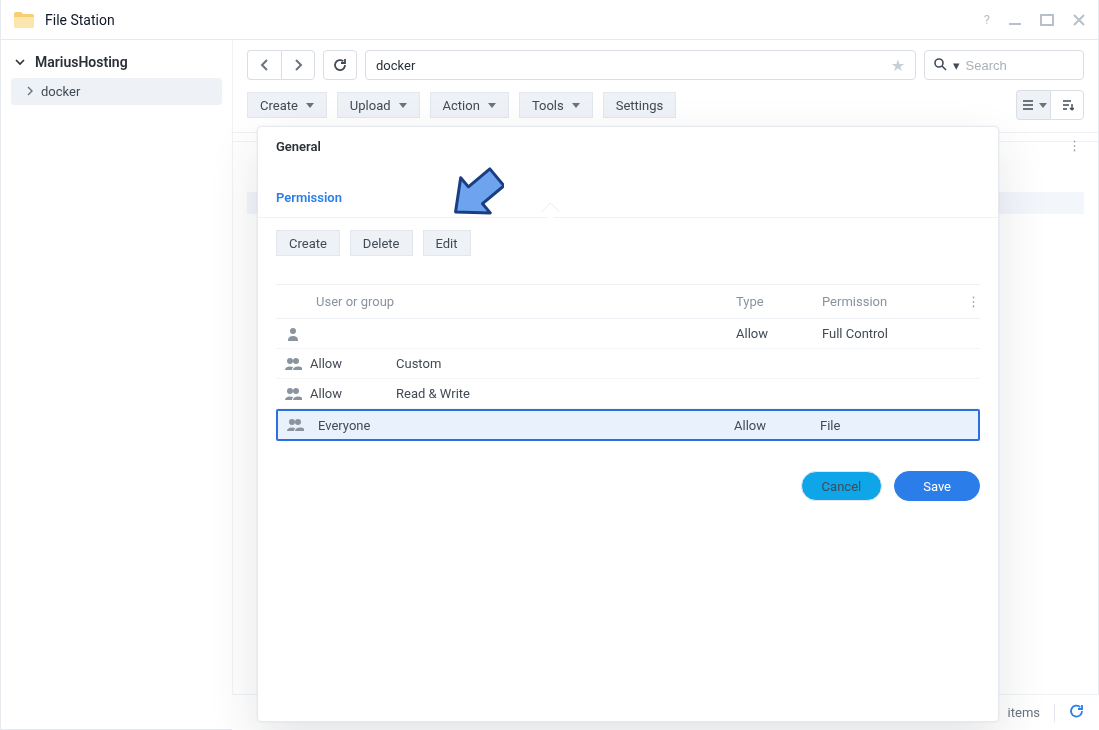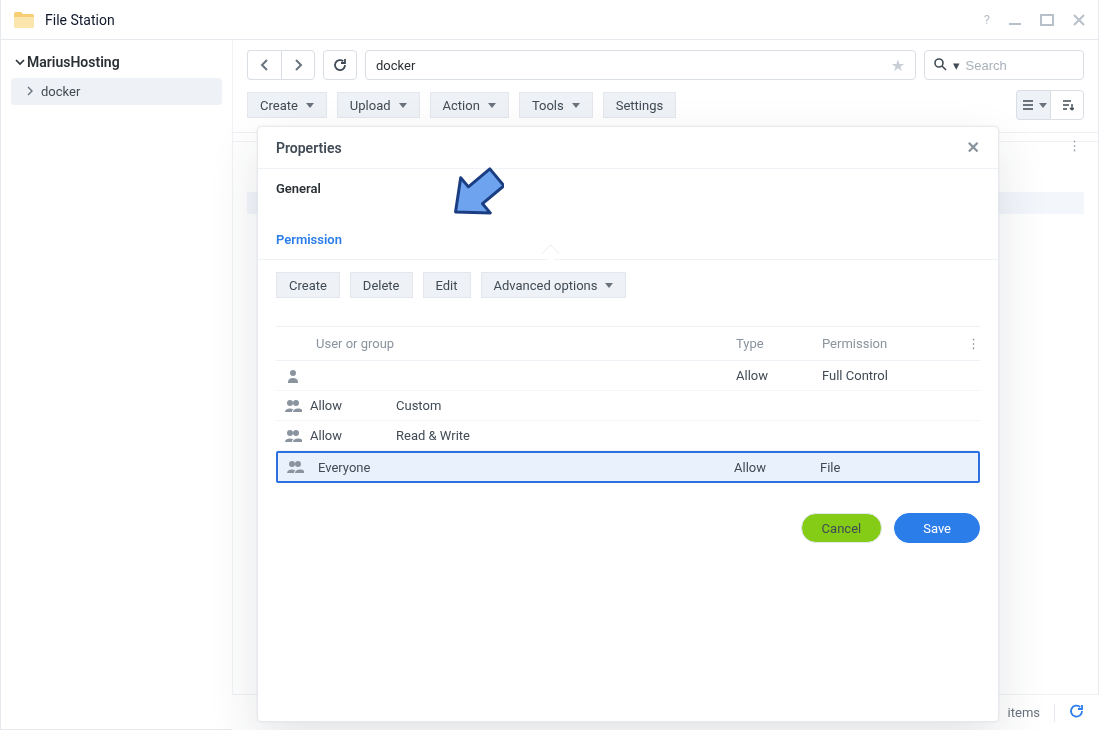--- a/index.html
+++ b/index.html
@@ -46,21 +46,21 @@
   .sidebar {
     width: 232px;
     border-right: 1px solid #f0f2f5;
     padding: 10px 10px;
   }
   .tree-root {
     font-size: 14px;
     font-weight: 600;
     color: #2b3035;
     padding: 4px 4px 8px 4px;
-    display:flex; align-items:center; gap:2px;
+    display:flex; align-items:center; gap:10px;
   }
   .tree-item {
     display:flex; align-items:center; gap:6px;
     padding: 6px 8px 6px 14px;
     border-radius: 4px;
     font-size: 13px;
     color: #414b55;
     cursor: pointer;
   }
   .tree-item.selected { background: #eef1f5; }
@@ -206,21 +206,21 @@
   .apply-row{display:flex; align-items:center; gap:10px; color:#6a737d;}
   .chk{
     width:16px;height:16px;border:1px solid #c7ced6;border-radius:3px; background:#fff;
   }
   .dlg-actions{
     display:flex; justify-content:flex-end; gap:12px;
     padding:14px 18px 18px 18px;
   }
   .btn-sec{
     height:30px; padding:0 20px; border-radius:15px;
-    background:#84cc16; border:1px solid #e3e7ed; color:#414b55; cursor:pointer;
+    background:#0ea5e9; border:1px solid #e3e7ed; color:#414b55; cursor:pointer;
     display:flex; align-items:center;
   }
   .btn-pri{
     height:30px; padding:0 28px; border-radius:15px;
     background:#2b7de9; border:1px solid #2b7de9; color:#fff; cursor:pointer;
     display:flex; align-items:center;
   }
 
   
   .big-arrow{
@@ -367,36 +367,28 @@
           <path d="M13 2v4h-4" fill="none" stroke="#2b7de9" stroke-width="1.8"></path>
         </svg>
     </span>
   </div>
 </div>
 
 <div class="bg-highlight"></div>
 <div class="more-col">⋮</div>
 
 <div class="dialog">
-  <div class="dlg-title">
-    <span>Properties</span>
-    <span class="dlg-close">✕</span>
-  </div>
   <div class="tabs">
     <div class="tab">General</div>
     <div class="tab active">Permission</div>
   </div>
   <div class="dlg-toolbar">
     <div class="btn">Create</div>
     <div class="btn">Delete</div>
     <div class="btn">Edit</div>
-    <div class="btn">
-        <span>Advanced options</span>
-        <span class="caret-down"></span>
-      </div>
   </div>
 
   <div class="perm-table">
     <div class="thead">
       <div class="col-icon"></div>
       <div class="col-user">User or group</div>
       <div class="col-type">Type</div>
       <div class="col-perm">Permission</div>
       <div class="col-more">⋮</div>
     </div>

